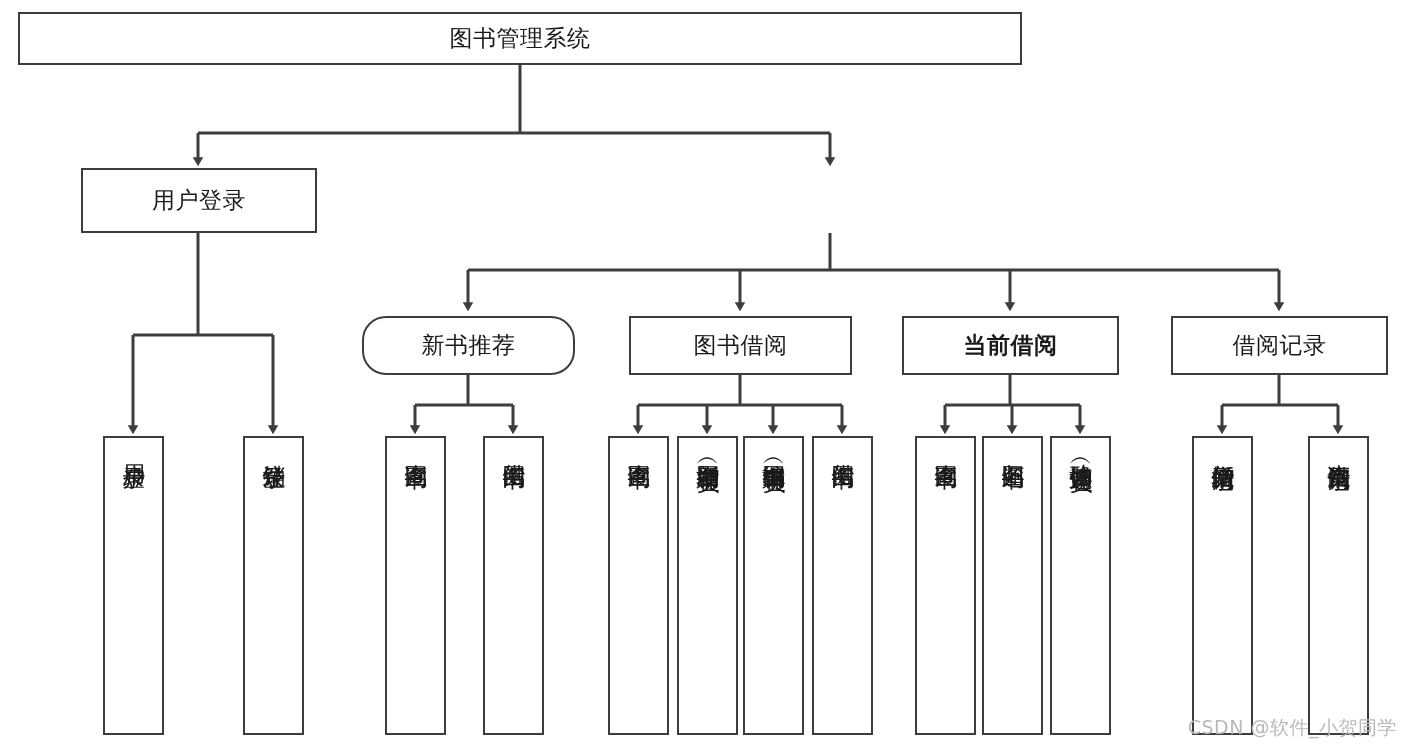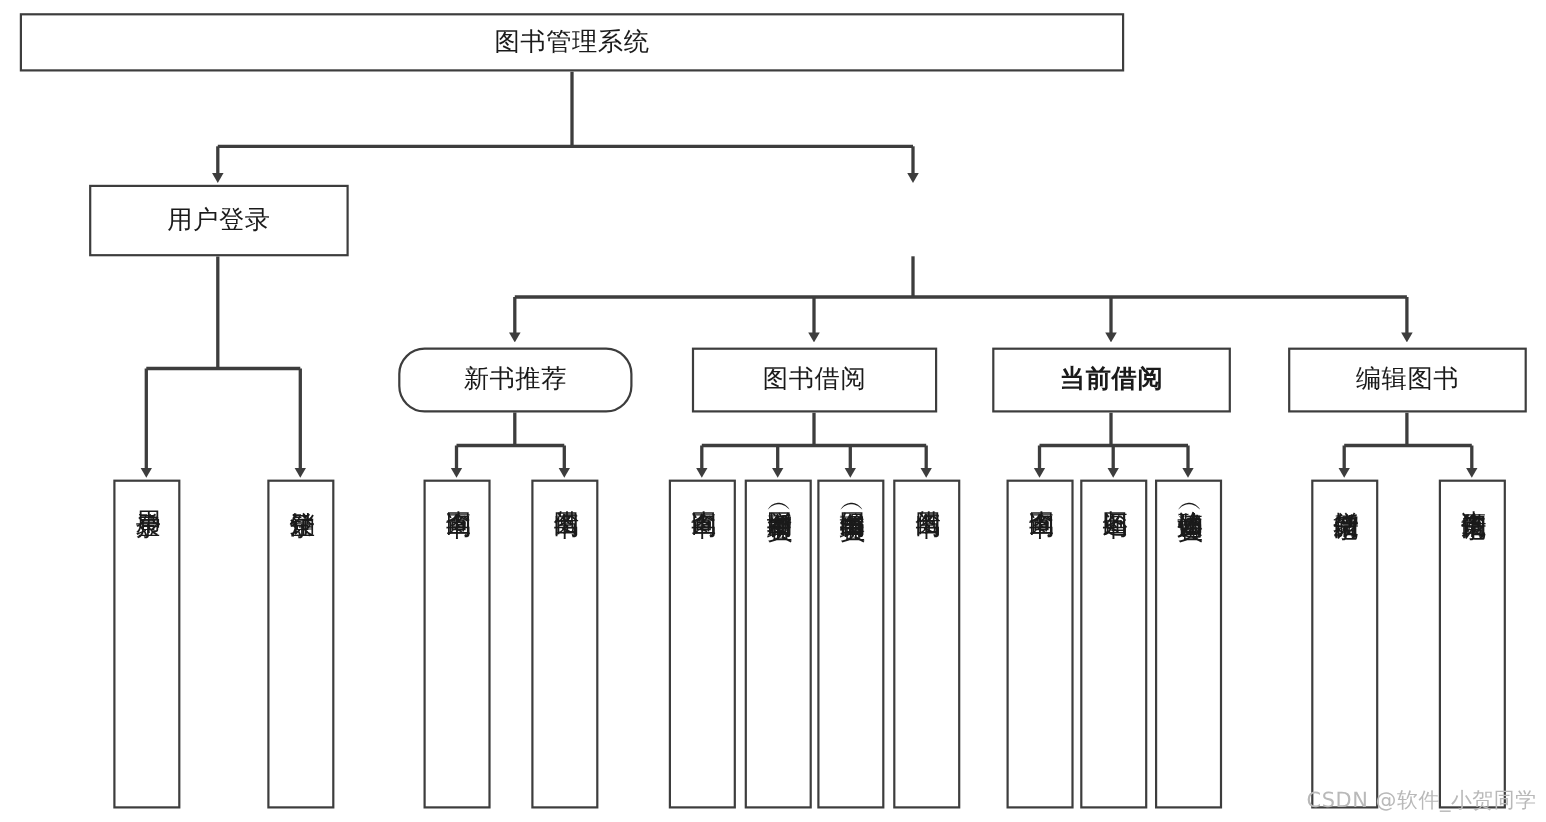--- a/index.html
+++ b/index.html
@@ -137,21 +137,21 @@
 
   <div class="node horiz" style="left:629px; top:316px; width:223px; height:59px;">
     <span class="label">图书借阅</span>
   </div>
 
   <div class="node horiz" style="left:902px; top:316px; width:217px; height:59px;font-weight:bold;">
     <span class="label">当前借阅</span>
   </div>
 
   <div class="node horiz" style="left:1171px; top:316px; width:217px; height:59px;">
-    <span class="label">编辑图书</span>
+    <span class="label">借阅记录</span>
   </div>
 
   <div class="node vert" style="left:103px; top:436px; width:61px; height:299px;">
     <span class="label">用户登录</span>
   </div>
 
   <div class="node vert" style="left:243px; top:436px; width:61px; height:299px;">
     <span class="label">注销登录</span>
   </div>
 

